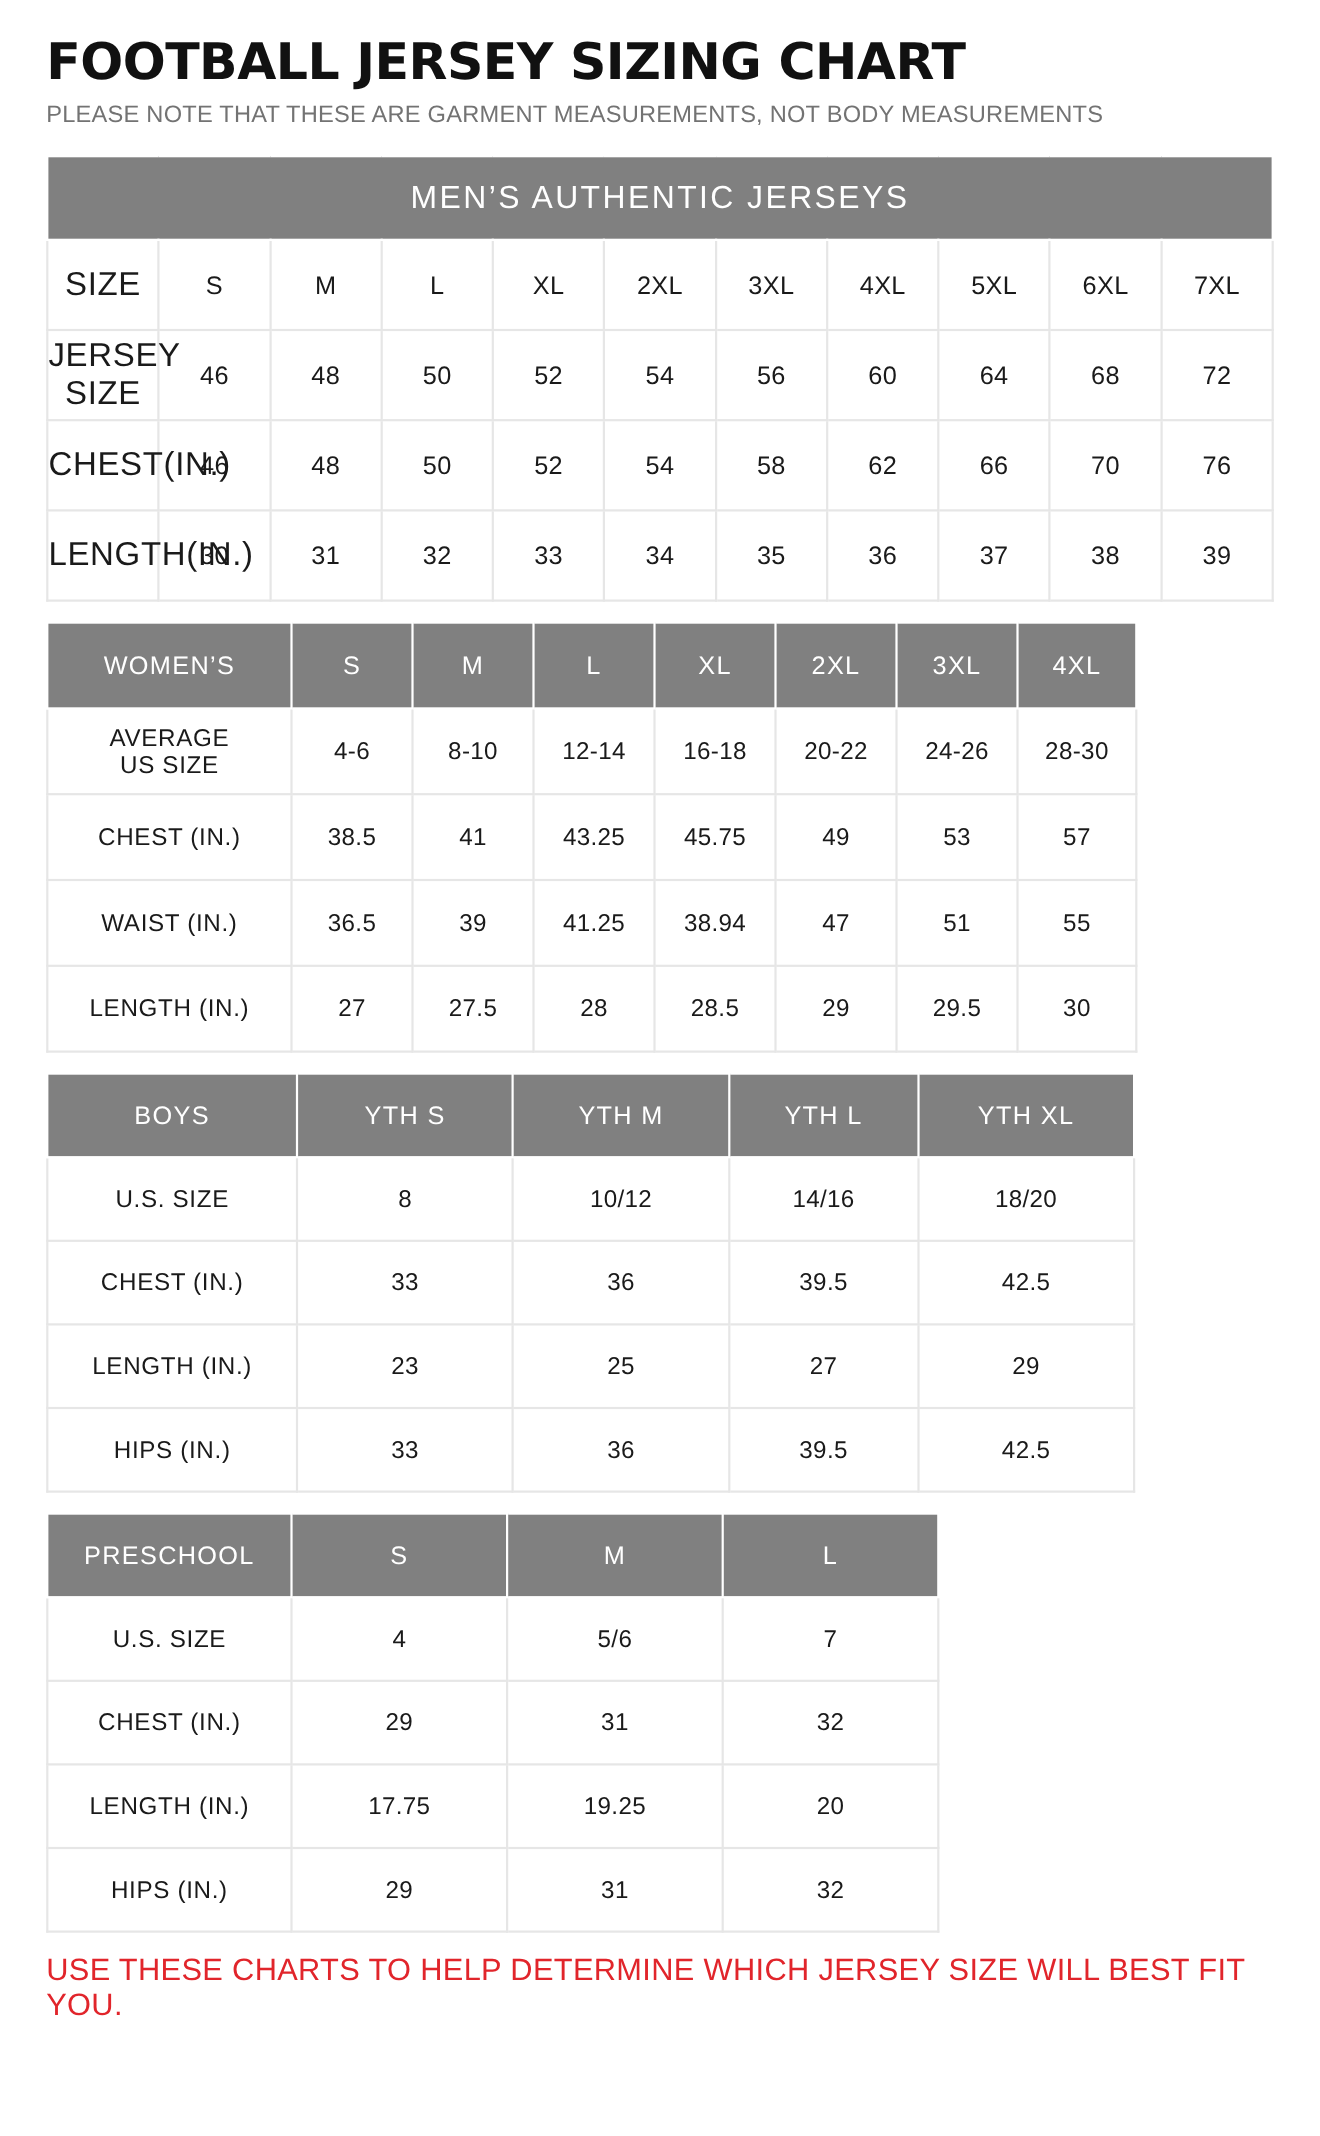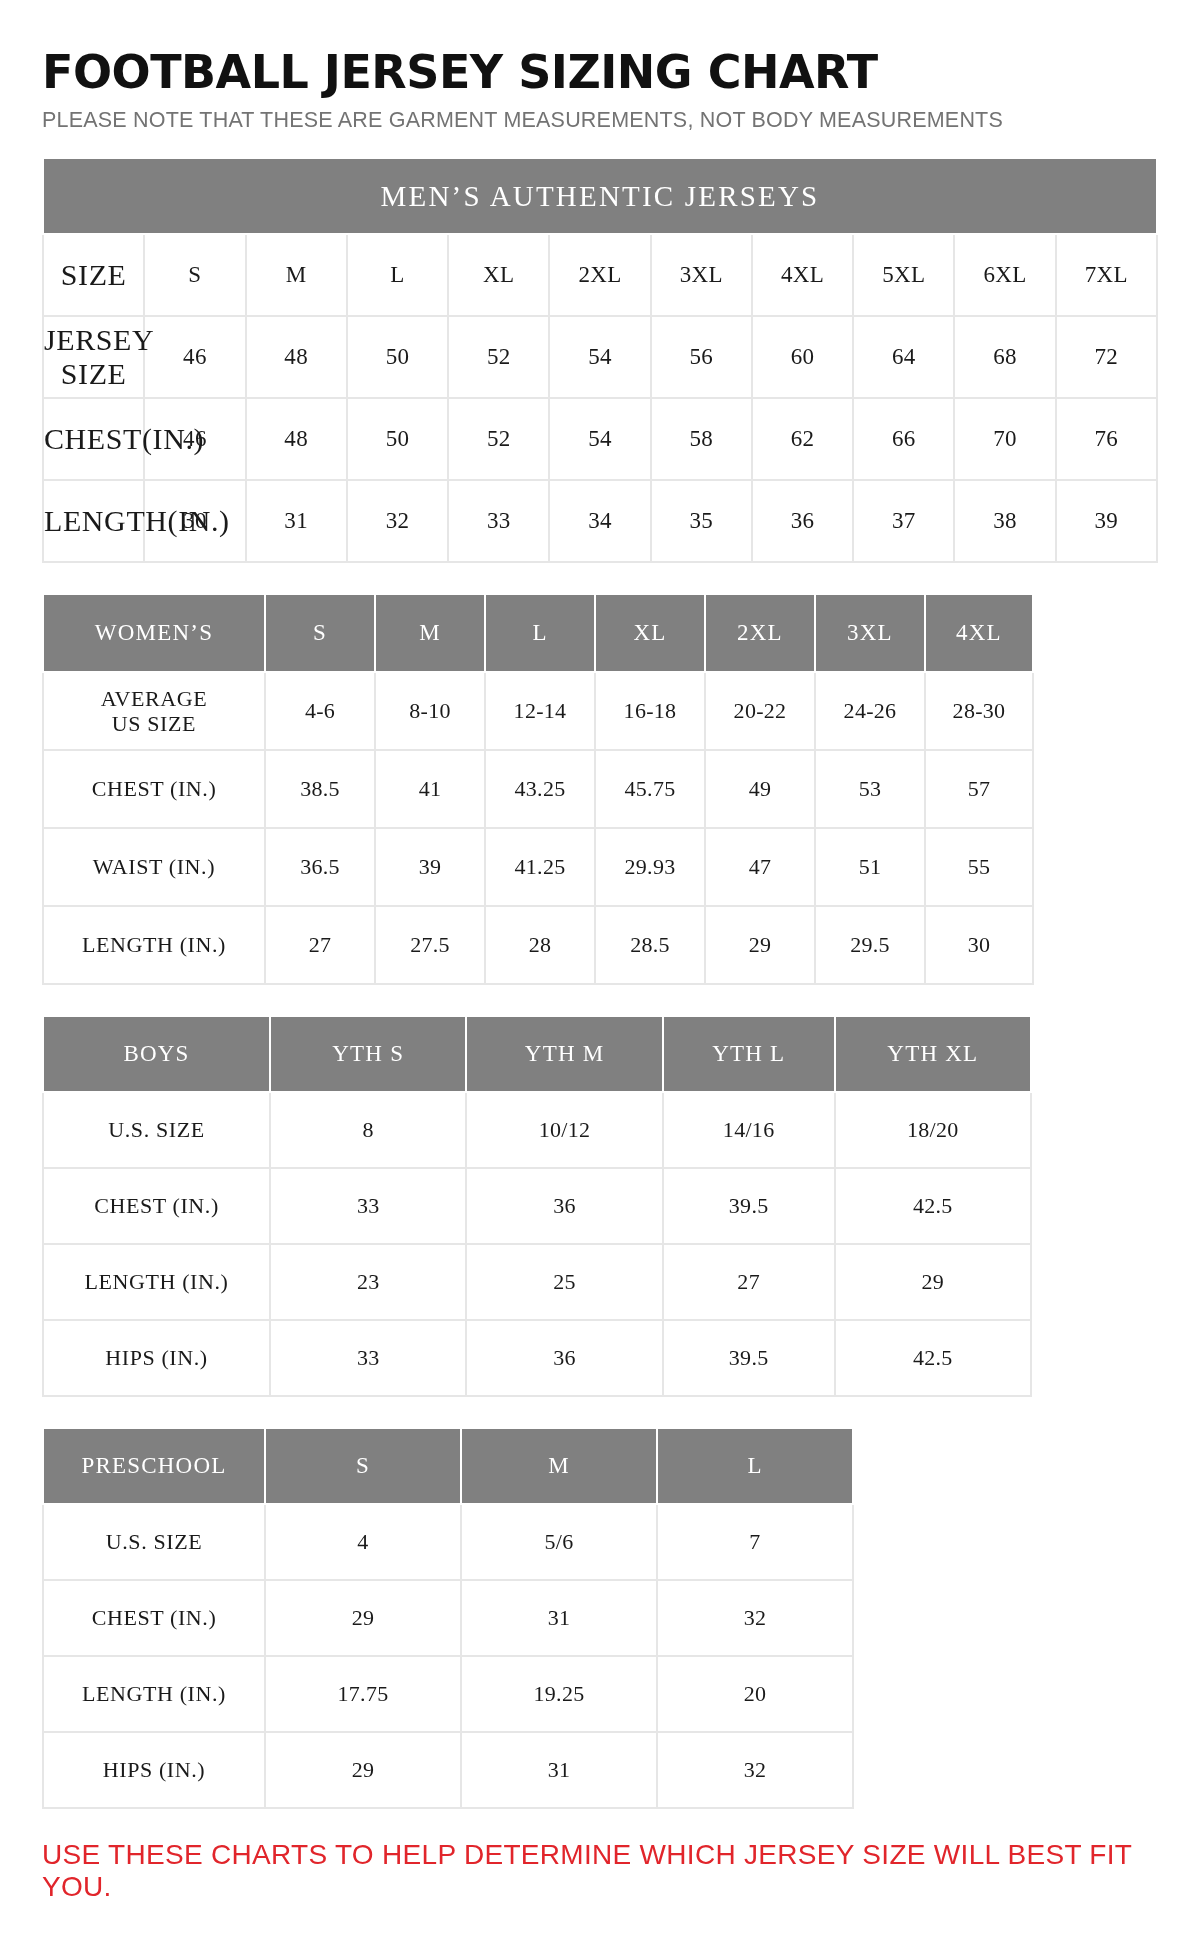--- a/index.html
+++ b/index.html
@@ -12,21 +12,21 @@
     height: 1942px;
     font-family: "Liberation Sans", sans-serif;
     color: #1a1a1a;
     -webkit-font-smoothing: antialiased;
   }
   .page {
     position: relative;
     width: 1200px;
     height: 1942px;
     box-sizing: border-box;
-    padding: 42px 42px 0 42px;
+    padding: 26px 42px 0 42px;
     background: #ffffff;
   }
 
   
   .main-title {
     font-family: "DejaVu Sans", sans-serif;
     font-weight: 700;
     font-size: 46px;
     letter-spacing: -0.5px;
     color: #111111;
@@ -39,22 +39,21 @@
     line-height: 1.35;
     letter-spacing: 0.2px;
     margin: 0 0 22px 0;
     max-width: 1090px;
   }
 
   
   table {
     border-collapse: collapse;
     table-layout: fixed;
-    margin-bottom: 30px;
-    font-family: Liberation Serif, serif;
+    margin-bottom: 18px;
   }
   table td, table th {
     border: 2px solid #e6e6e6;
     text-align: center;
     font-weight: 400;
     font-size: 21px;
     color: #1a1a1a;
     padding: 0;
     height: 68px;
     box-sizing: border-box;
@@ -240,21 +239,21 @@
       <td>45.75</td>
       <td>49</td>
       <td>53</td>
       <td>57</td>
     </tr>
     <tr>
       <td class="rowlabel">WAIST (IN.)</td>
       <td>36.5</td>
       <td>39</td>
       <td>41.25</td>
-      <td>29.93</td>
+      <td>38.94</td>
       <td>47</td>
       <td>51</td>
       <td>55</td>
     </tr>
     <tr>
       <td class="rowlabel">LENGTH (IN.)</td>
       <td>27</td>
       <td>27.5</td>
       <td>28</td>
       <td>28.5</td>

